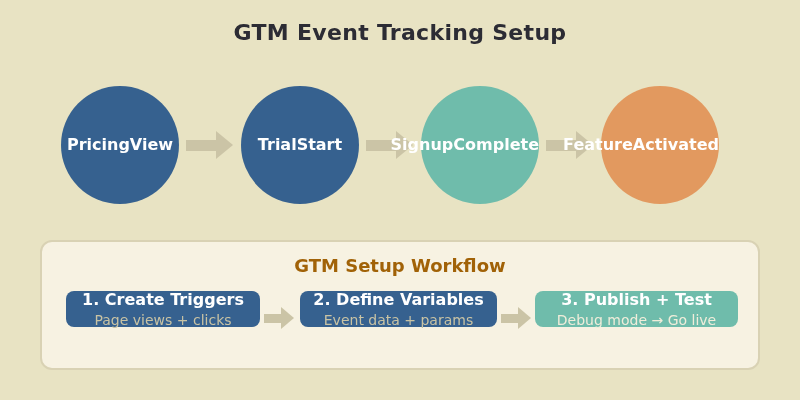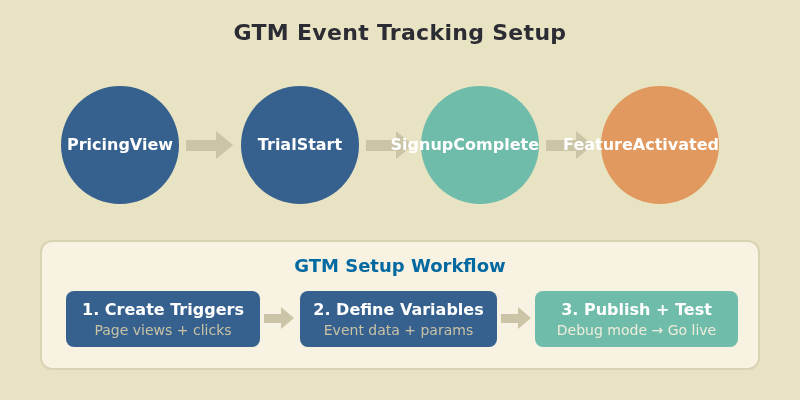--- a/index.html
+++ b/index.html
@@ -74,26 +74,26 @@
     background: #f7f2e2;
     border: 2px solid #d9d2b4;
     border-radius: 12px;
   }
   .workflow-title {
     position: absolute;
     top: 255px; left: 40px; width: 720px;
     text-align: center;
     font-size: 18px;
     font-weight: bold;
-    color: #0369a1;
+    color: #a16207;
   }
   .step-box {
     position: absolute;
     top: 291px;
-    height: 56px;
+    height: 36px;
     border-radius: 8px;
     display: flex;
     flex-direction: column;
     align-items: center;
     justify-content: center;
     text-align: center;
   }
   .step-1 { left: 66px;  width: 194px; }
   .step-2 { left: 300px; width: 197px; }
   .step-3 { left: 535px; width: 203px; }

